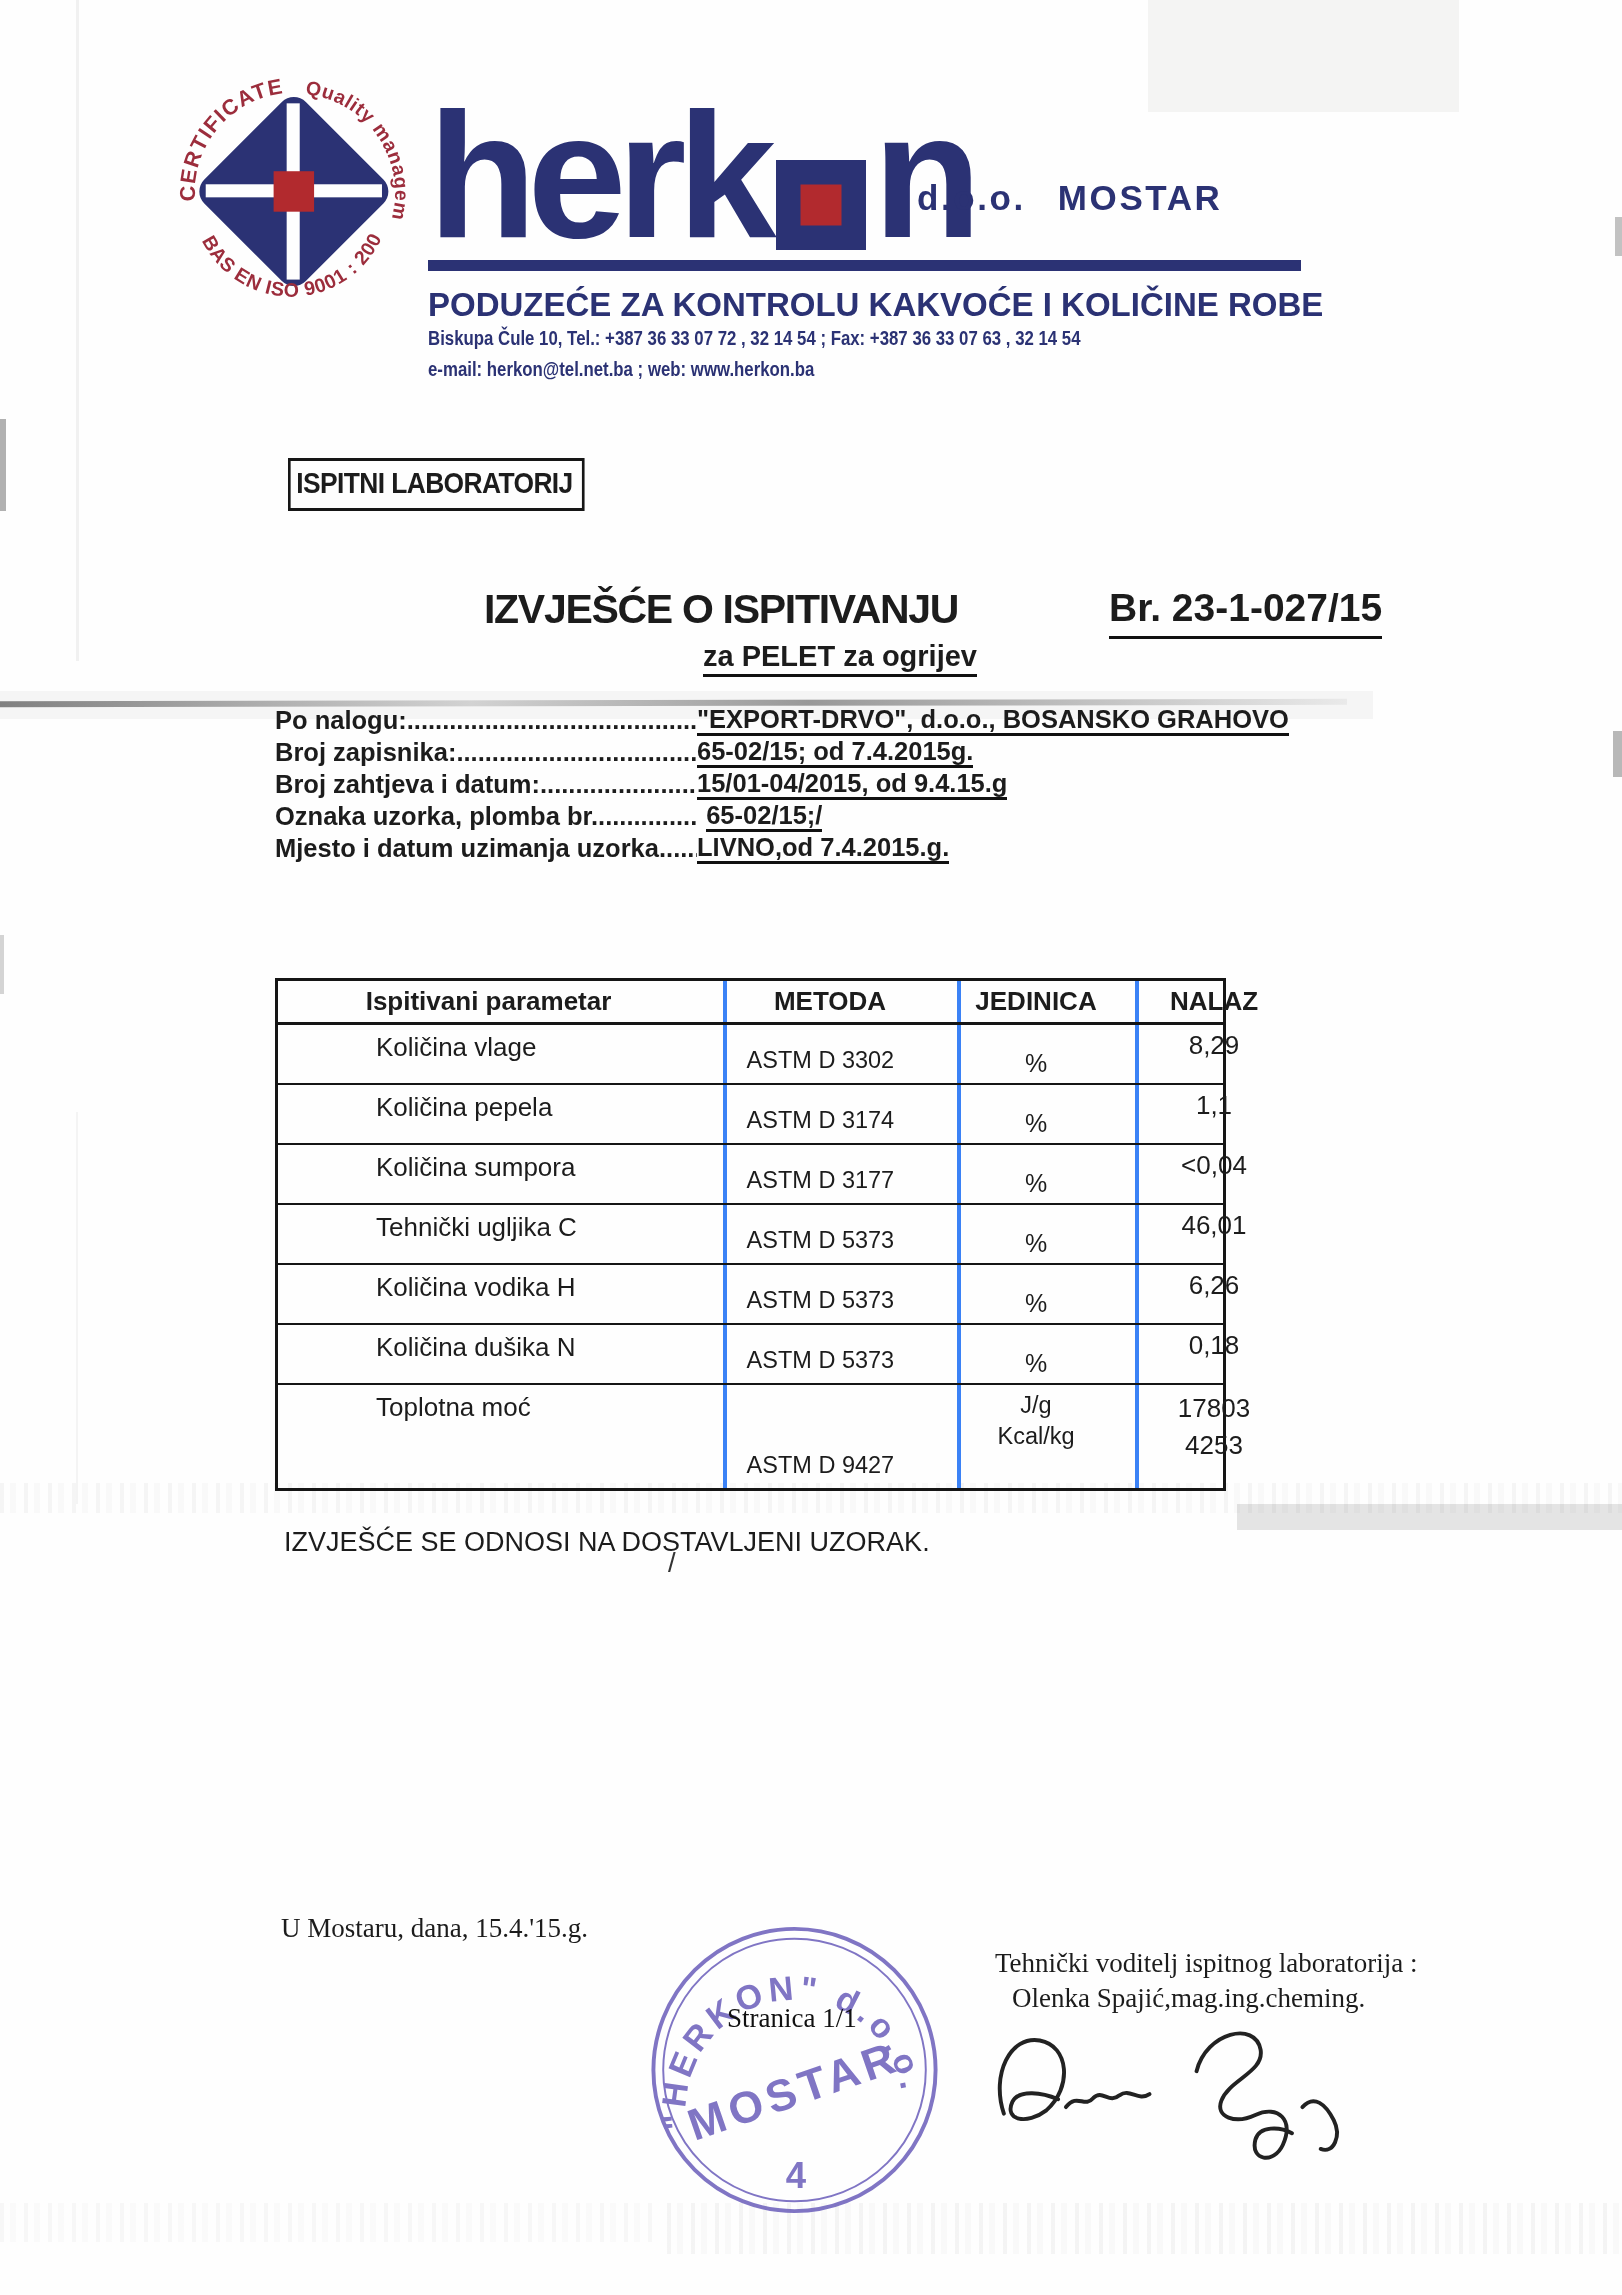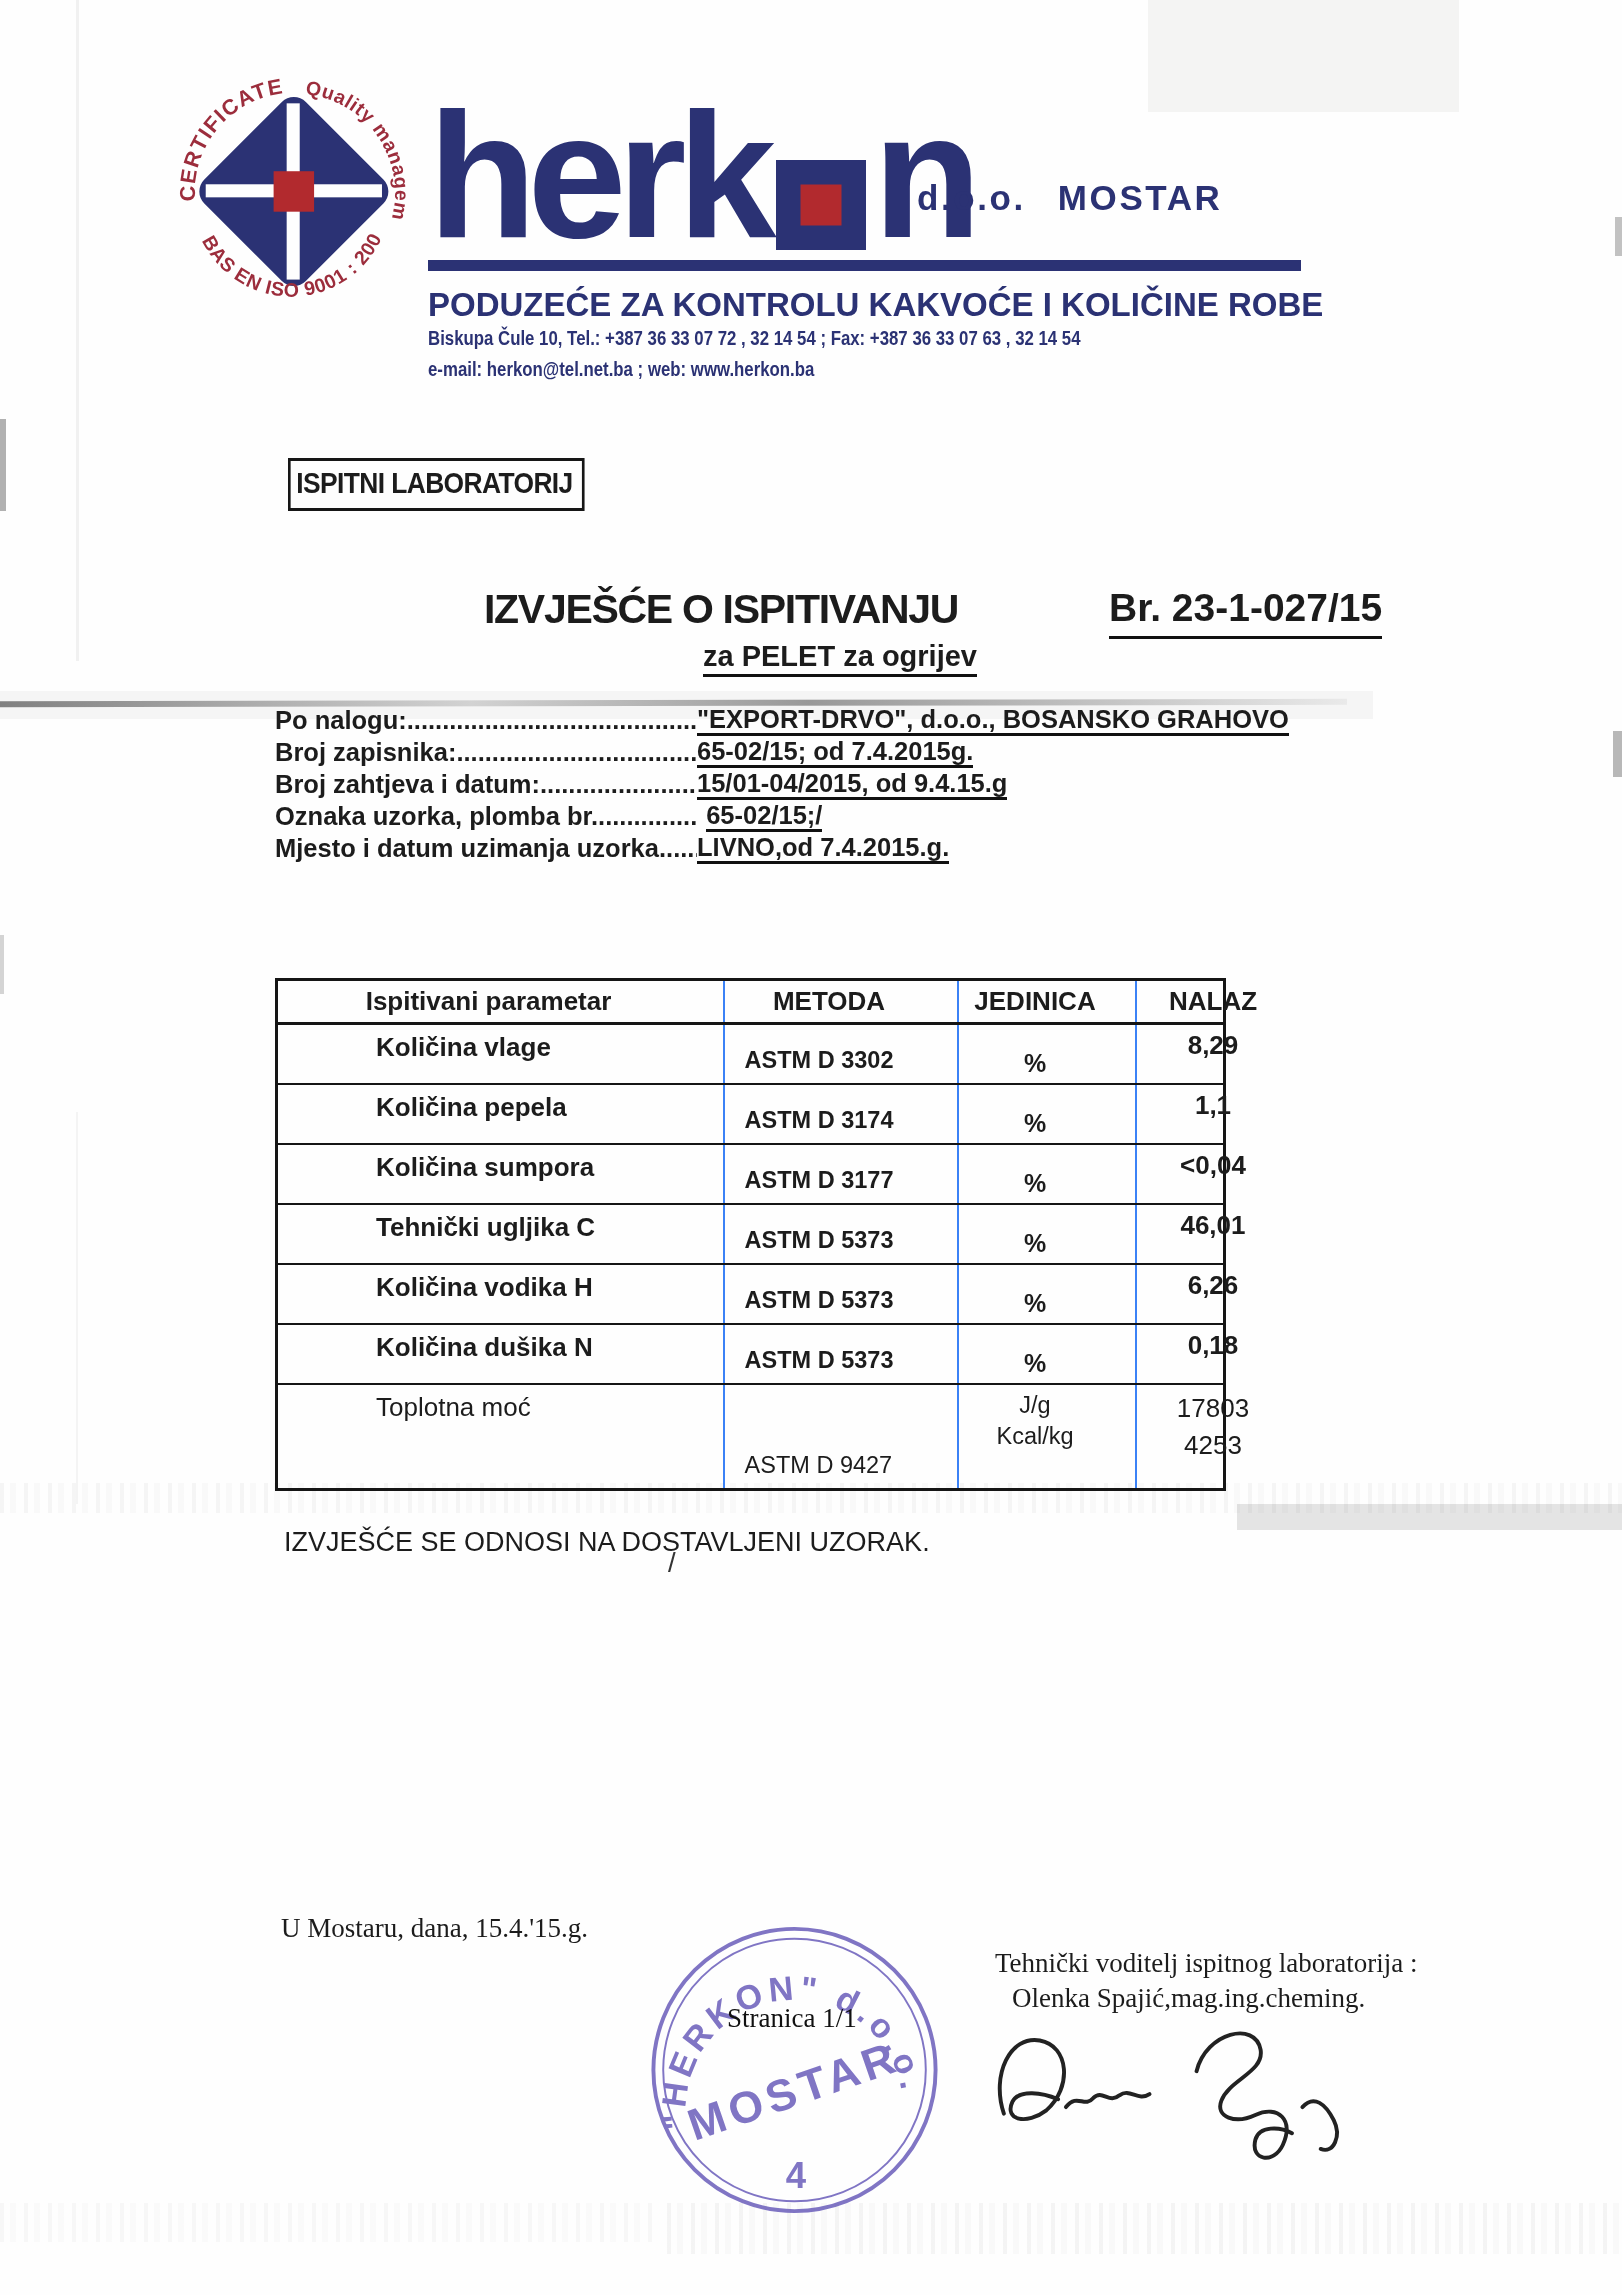--- a/index.html
+++ b/index.html
@@ -51,25 +51,25 @@
   
   .details{left:275px;top:704px;width:1112px;}
   .detail-row{line-height:31px;white-space:nowrap;font-size:25.5px;font-weight:bold;}
   .detail-label{display:inline-block;width:422px;white-space:nowrap;overflow:hidden;vertical-align:bottom;}
   .detail-value{border-bottom:3.3px solid #111;padding-bottom:0px;}
   .detail-row:nth-child(4) .detail-value{margin-left:9.2px;margin-top:40px;}
 
   
   .rtable{left:275px;top:978px;width:945px;border:3.3px solid #151515;background:transparent;}
   .trow{display:grid;grid-template-columns:421px 210px 154px 154px;gap:24px;}
-  .trow > div{border-left:2px solid #3b82f6;position:relative;}
+  .trow > div{border-left:4px solid #3b82f6;position:relative;}
   .trow > div:first-child{border-left:none;}
   .trow{border-top:2px solid #151515;}
   .trow.thead{border-top:none;height:41px;border-bottom:1.3px solid #151515;}
-  .trow.tbody{height:58px;font-weight:bold;}
+  .trow.tbody{height:58px;}
   .trow.tlast{height:103px;border-top:2.6px solid #151515;}
   .thead > div{display:flex;align-items:center;justify-content:center;font-weight:bold;font-size:26px;}
   .c-param{padding:6.5px 0 0 98px;font-size:26px;}
   .c-method{display:flex;align-items:flex-end;padding:0 0 9.2px 19.6px;font-size:23.5px;}
   .c-unit{display:flex;flex-direction:column;align-items:center;justify-content:flex-end;padding-bottom:5.2px;font-size:25px;}
   .c-value{text-align:center;padding-top:5.2px;font-size:26px;}
   .tlast .c-unit{justify-content:flex-start;padding-top:5.2px;font-size:23.5px;line-height:31px;}
   .tlast .c-value{line-height:37px;}
 
   

